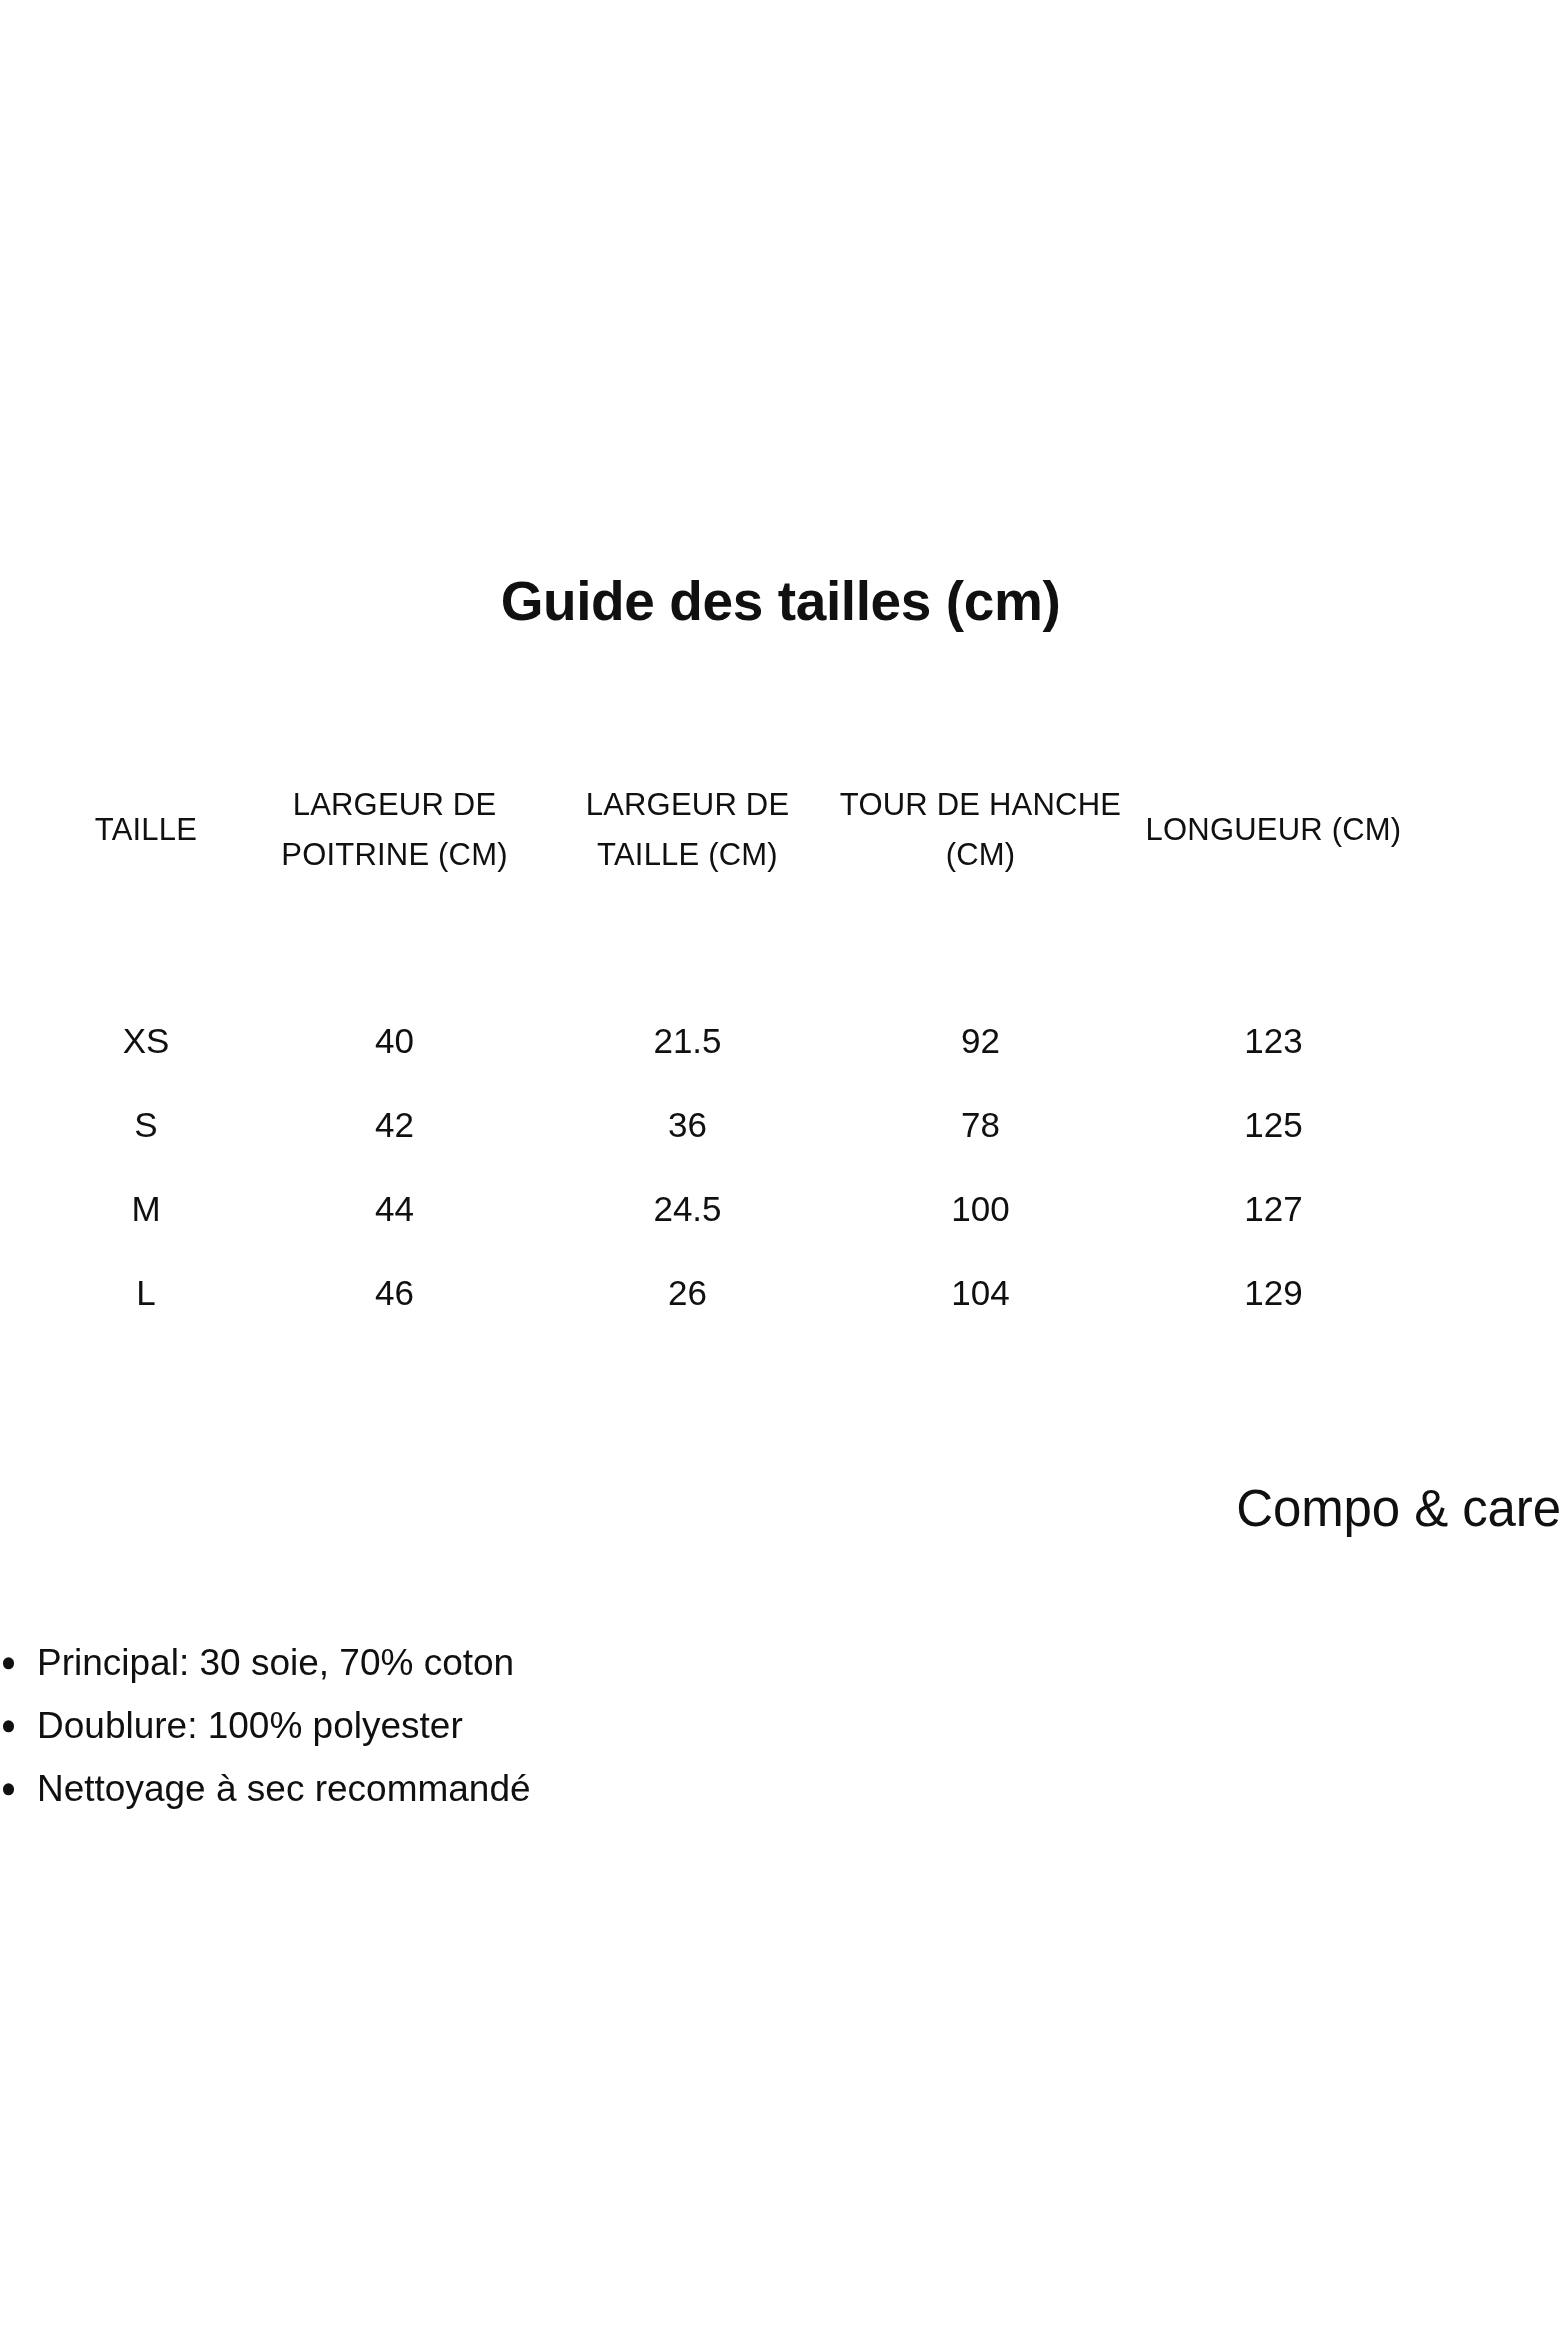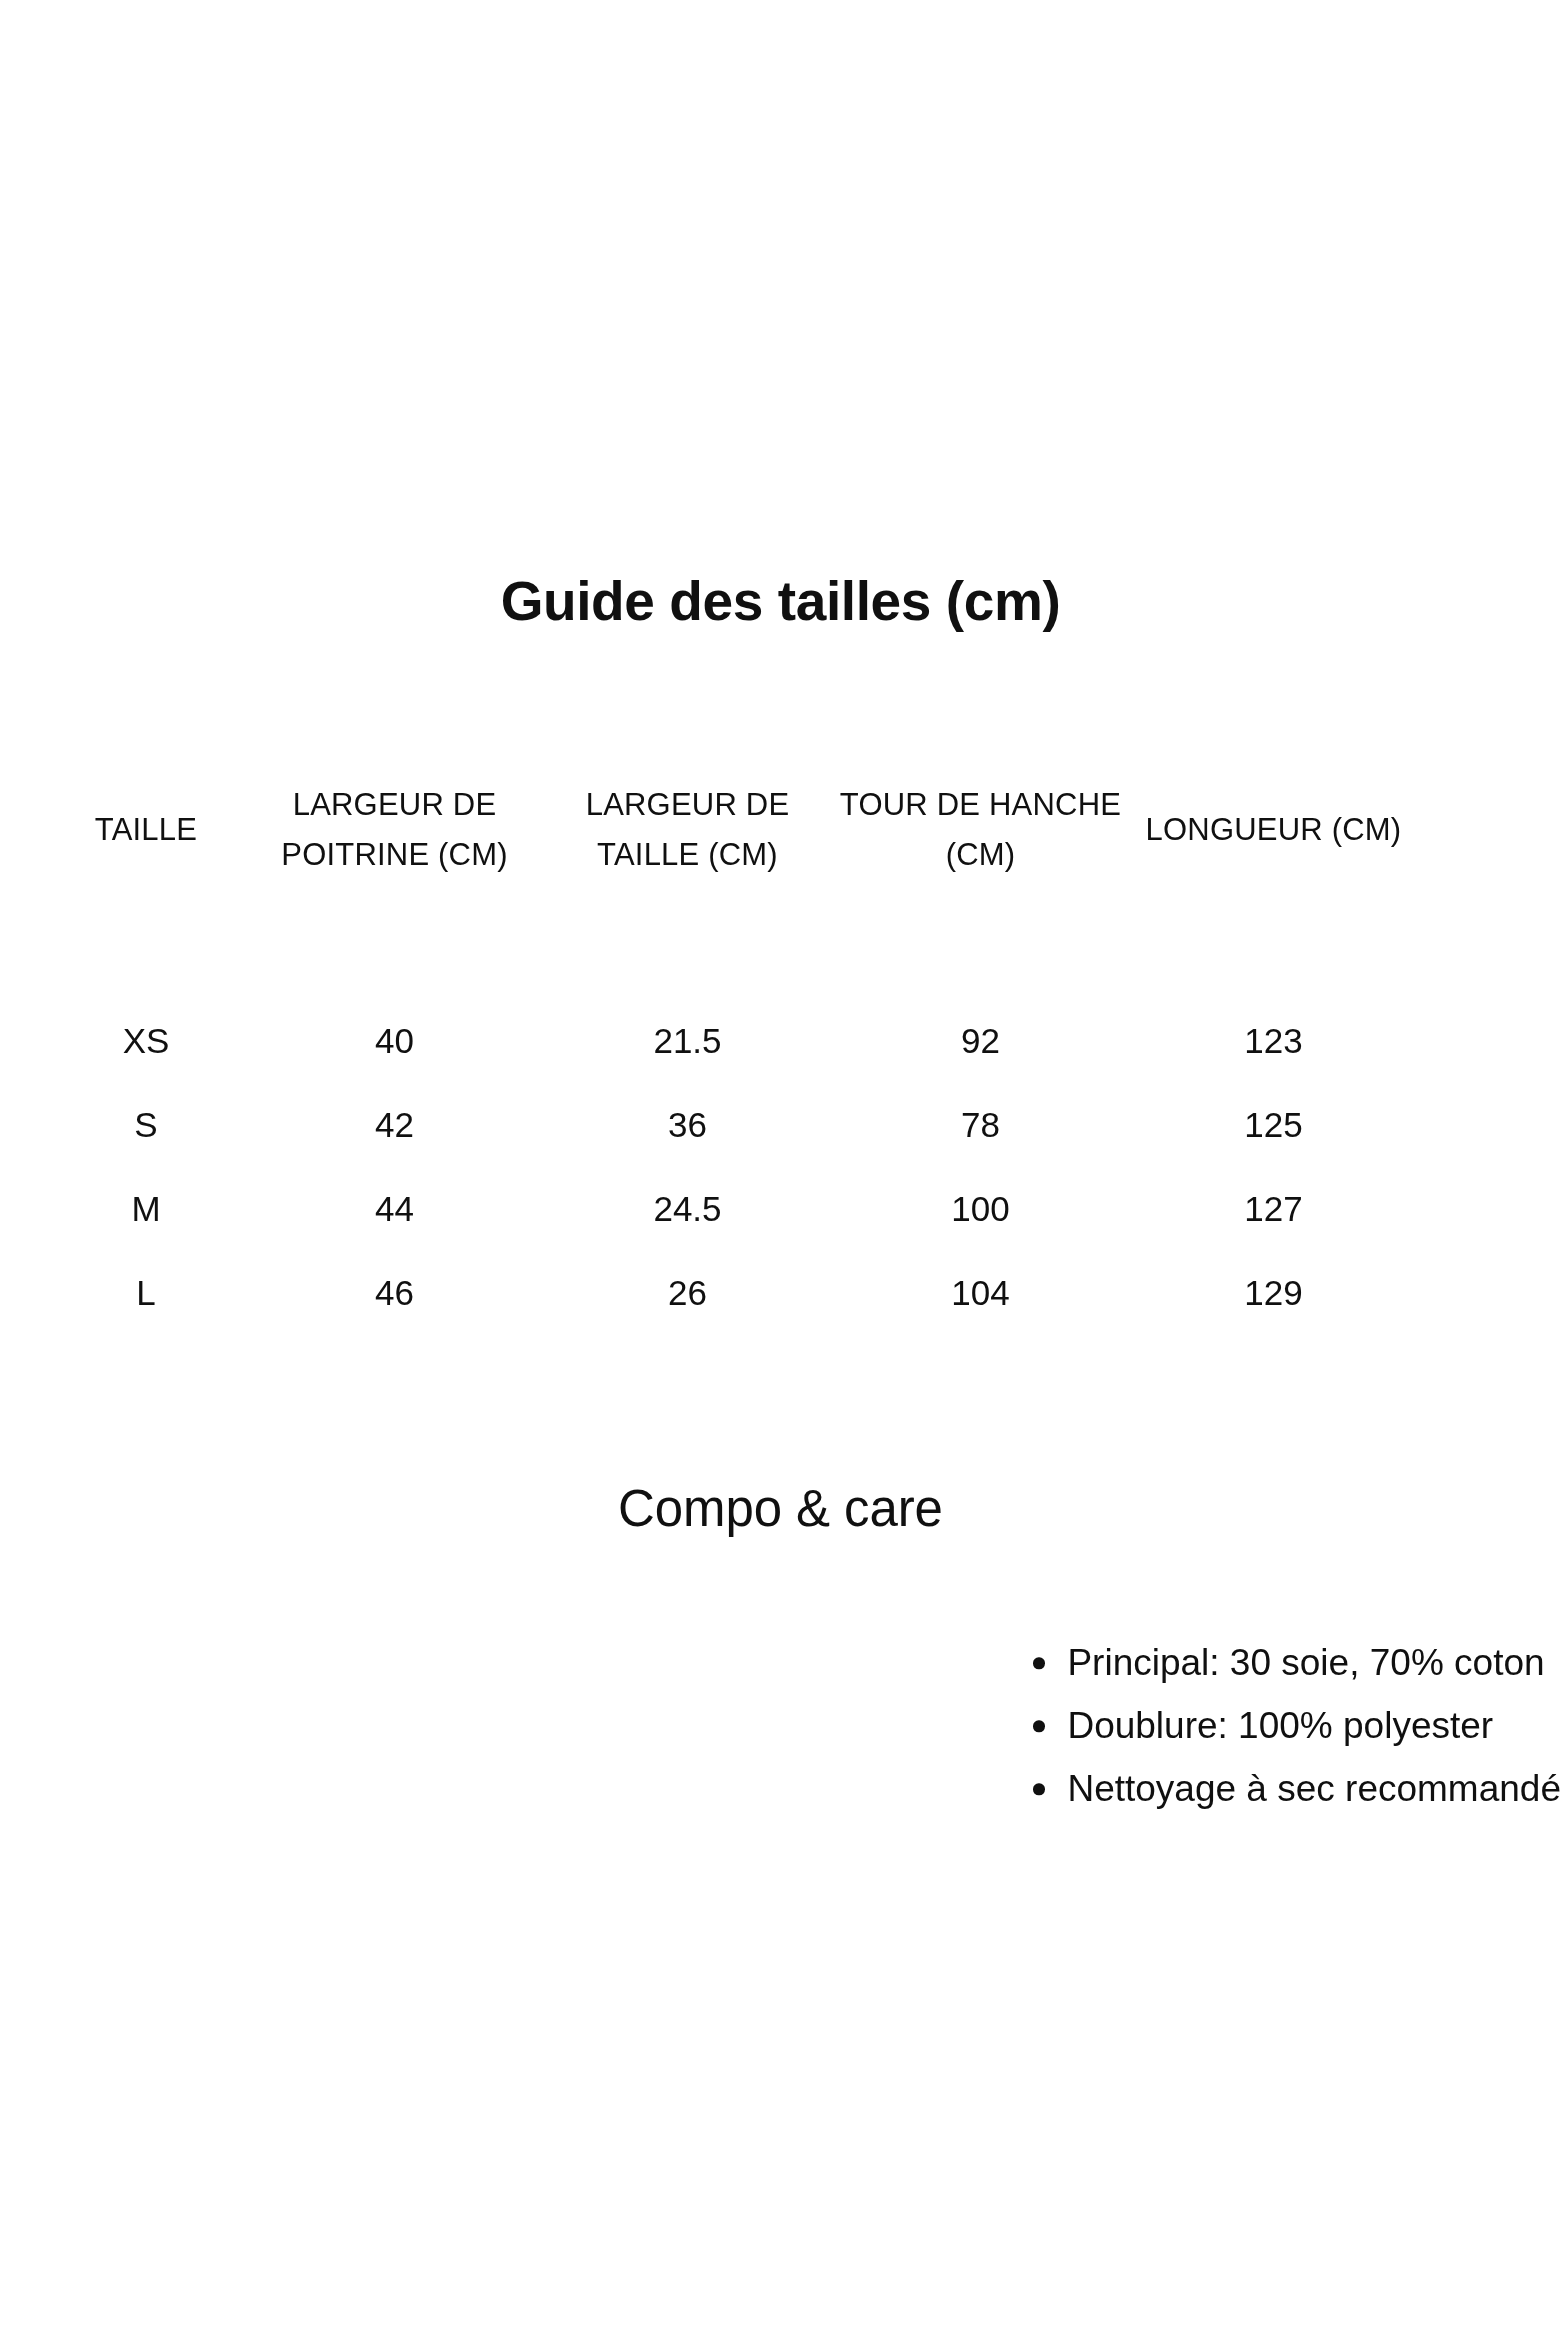--- a/index.html
+++ b/index.html
@@ -87,35 +87,35 @@
   .size-table tbody tr:first-child td {
     padding-top: 12.8px;
   }
 
   
   .care-title {
     position: absolute;
     left: 0;
     top: 1480px;
     width: 1561px;
-    text-align: center;
+    text-align: right;
     font-size: 51px;
     font-weight: 400;
     letter-spacing: -0.1px;
     line-height: 1.12;
     color: #101010;
   }
 
   .care-list-wrap {
     position: absolute;
     left: 0;
     top: 1632px;
     width: 1561px;
     display: flex;
-    justify-content: flex-end;
+    justify-content: flex-start;
   }
   .care-list {
     list-style: none;
     margin: 0;
     padding: 0;
     text-align: left;
   }
   .care-item {
     position: relative;
     font-size: 37px;

